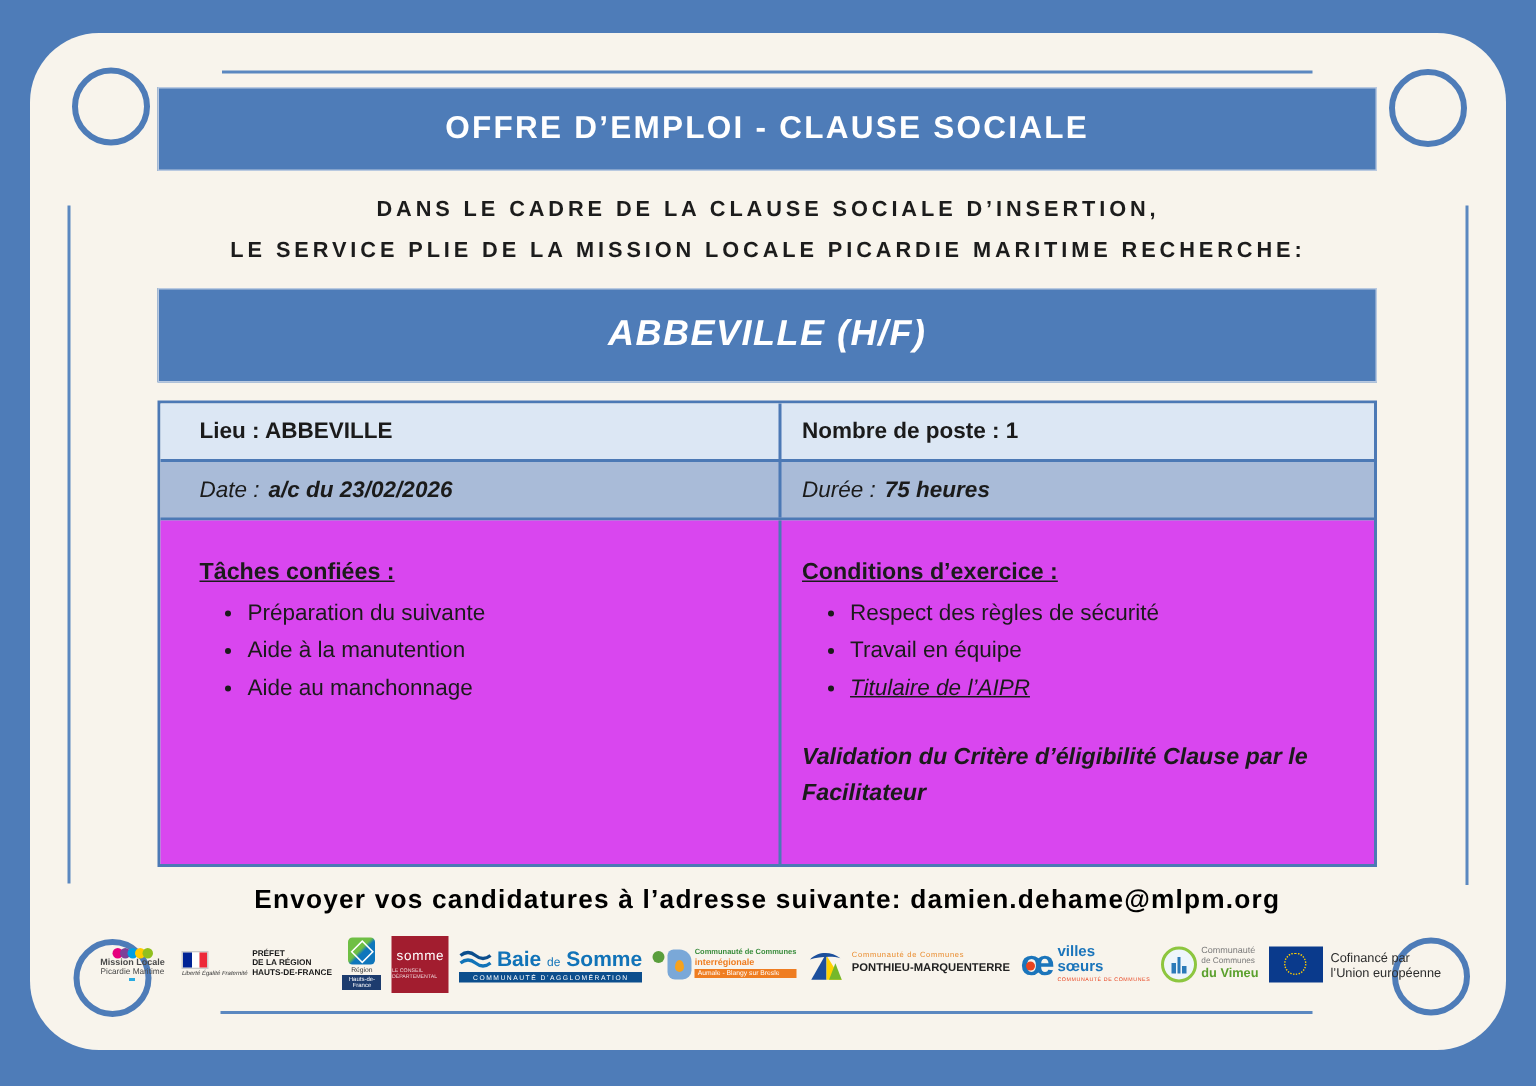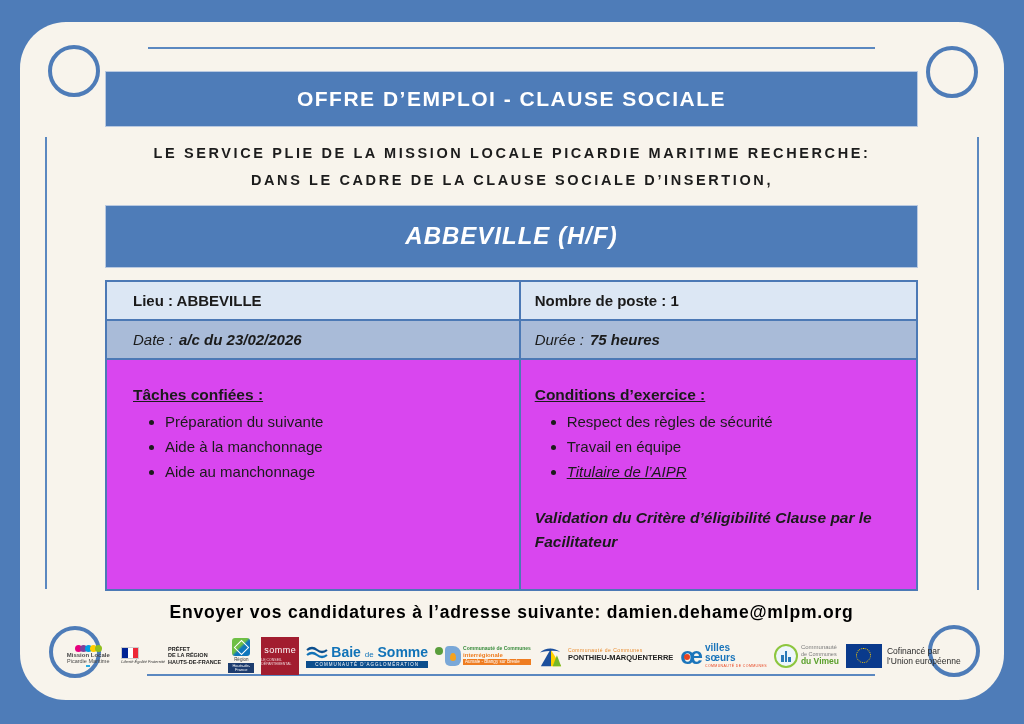--- a/index.html
+++ b/index.html
@@ -21,21 +21,21 @@
   .ring.tl{left:48px;top:45px}
   .ring.tr{left:926px;top:46px}
   .ring.bl{left:49px;top:626px}
   .ring.br{left:928px;top:625px}
   .deco-line{position:absolute;background:#5b88c0;}
   .deco-line.top{left:148px;top:47px;width:727px;height:2px}
   .deco-line.bottom{left:147px;top:674px;width:728px;height:2px}
   .deco-line.left{left:45px;top:137px;width:2px;height:452px}
   .deco-line.right{left:977px;top:137px;width:2px;height:453px}
 
-  .content{position:absolute;left:105px;top:71px;width:813px;}
+  .content{position:absolute;left:105px;top:58px;width:813px;}
 
   .banner{
     background:#4e7cb8;color:#ffffff;display:flex;align-items:center;justify-content:center;
     box-shadow:inset 0 0 0 1px #b9c9e0;
   }
   .banner.main-title{height:56px;font-size:21px;font-weight:bold;letter-spacing:1.5px;}
   .banner.job-title{height:63px;margin-top:11px;font-size:24px;font-weight:bold;font-style:italic;letter-spacing:1px;}
 
   .intro{
     width:860px;margin-left:-23px;margin-top:13px;
@@ -173,22 +173,22 @@
 <div class="deco-line left"></div>
 <div class="deco-line right"></div>
 
 <div class="content">
 
   <div class="banner main-title">
     <span>OFFRE D’EMPLOI - CLAUSE SOCIALE</span>
   </div>
 
   <div class="intro">
+    <div>DANS LE CADRE DE LA CLAUSE SOCIALE D’INSERTION,</div>
     <div>LE SERVICE PLIE DE LA MISSION LOCALE PICARDIE MARITIME RECHERCHE:</div>
-    <div>DANS LE CADRE DE LA CLAUSE SOCIALE D’INSERTION,</div>
   </div>
 
   <div class="banner job-title">
     <span>ABBEVILLE (H/F)</span>
   </div>
 
   <div class="details-table">
     <div class="row r1">
       <div class="cell left">Lieu : ABBEVILLE</div>
       <div class="cell right">Nombre de poste : 1</div>
@@ -201,21 +201,21 @@
       <div class="cell right">
         <span>Durée :</span>
         <span class="val">75 heures</span>
       </div>
     </div>
     <div class="row r3">
       <div class="cell left">
         <div class="section-title">Tâches confiées :</div>
         <ul class="blist">
           <li>Préparation du suivante</li>
-          <li>Aide à la manchonnage</li>
+          <li>Aide à la manutention</li>
           <li>Aide au manchonnage</li>
         </ul>
       </div>
       <div class="cell right">
         <div class="section-title">Conditions d’exercice :</div>
         <ul class="blist">
           <li>Respect des règles de sécurité</li>
           <li>Travail en équipe</li>
           <li class="aipr">Titulaire de l’AIPR</li>
         </ul>

